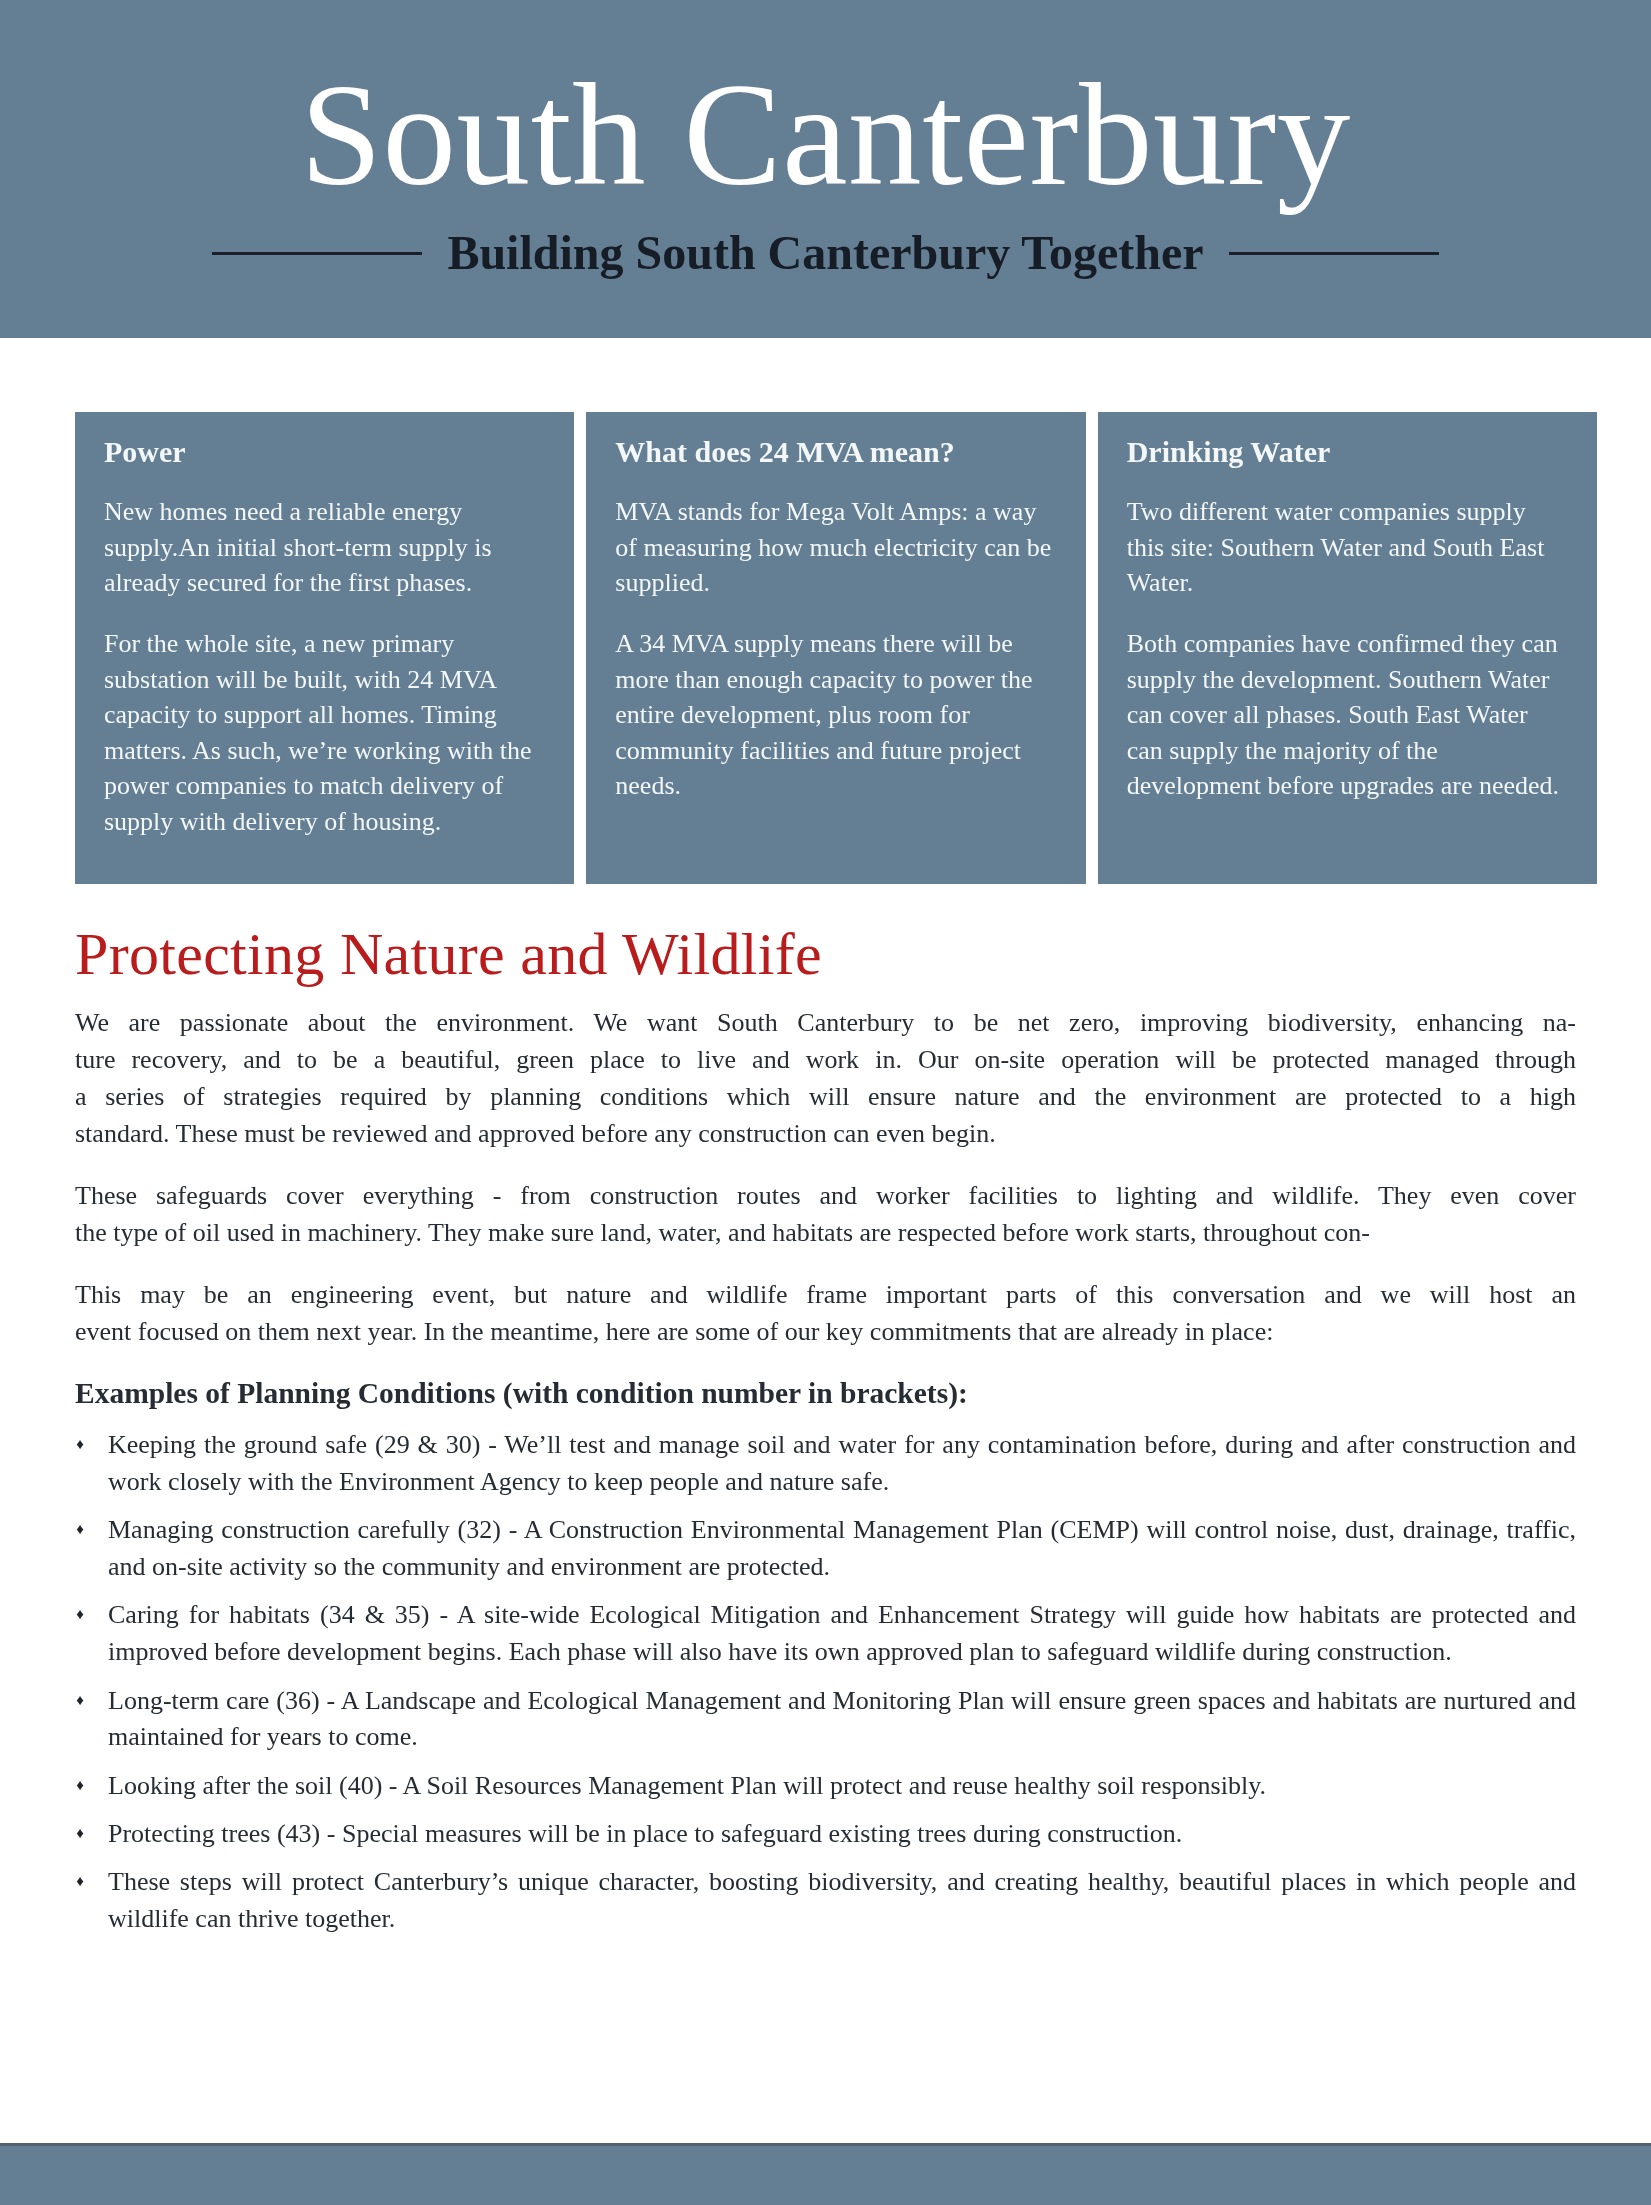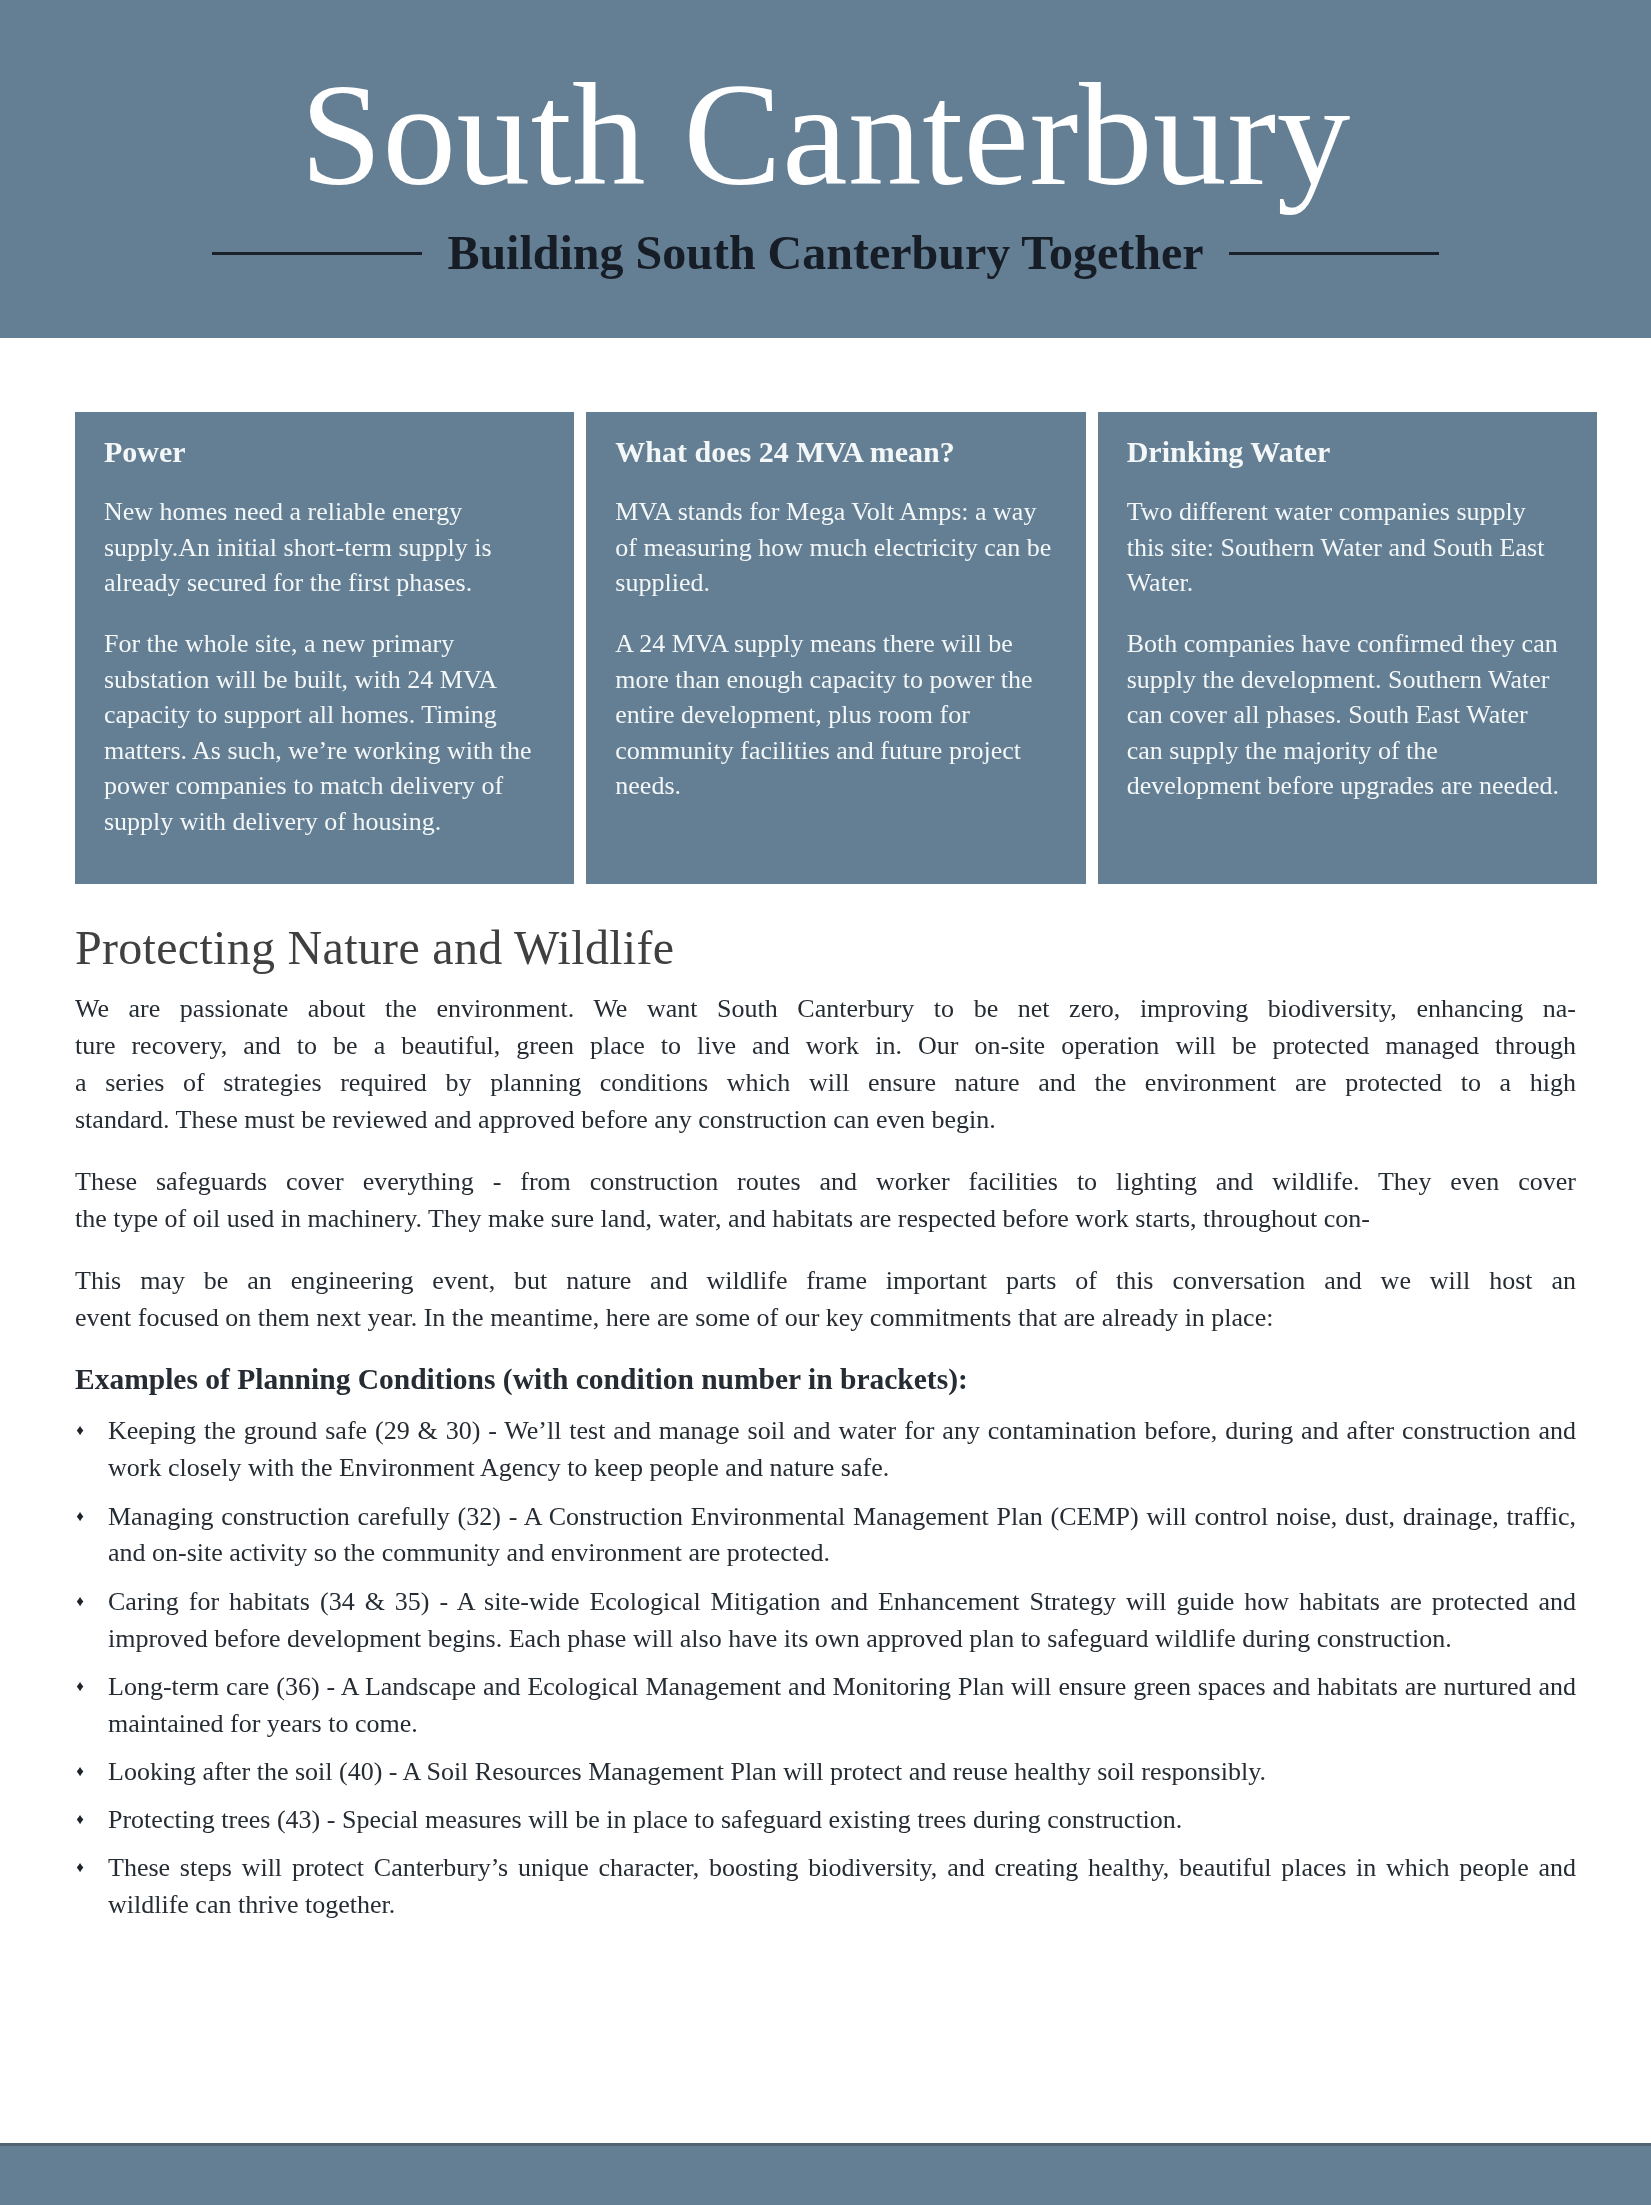--- a/index.html
+++ b/index.html
@@ -39,22 +39,22 @@
     padding:22.6px 29px 0 29px; overflow:hidden;
   }
   .info-box h3 { margin:0 0 25px 0; font-size:30px; font-weight:700; line-height:1.15; }
   .info-box p  { margin:0 0 25px 0; font-size:26px; font-weight:400; line-height:1.37; }
 
   
   .nature {
     position:absolute; top:920px; left:75px; width:1501px;
   }
   .nature h2 {
-    margin:0 0 16.3px 0; font-size:48px; font-weight:400; line-height:1.15;
-    color:#404040; letter-spacing:0.3px;
+    margin:0 0 16.3px 0; font-size:60px; font-weight:400; line-height:1.15;
+    color:#b91c1c; letter-spacing:0.3px;
   }
   .jpara { margin:0 0 25px 0; font-size:26px; line-height:1.42; }
   .jpara > div { text-align:justify; text-align-last:justify; }
   .jpara > div:last-child { text-align-last:left; }
   .nature h4 {
     margin:20px 0 16.3px 0; font-size:29.5px; font-weight:700; line-height:1.2;
   }
   .nature ul { list-style:none; margin:0; padding:0; }
   .nature li {
     position:relative; padding-left:33px; margin:0 0 11.3px 0;
@@ -89,21 +89,21 @@
 
     <article class="info-box">
       <h3>Power</h3>
       <p>New homes need a reliable energy supply.An initial short-term supply is already secured for the first phases.</p>
       <p>For the whole site, a new primary substation will be built, with 24 MVA capacity to support all homes. Timing matters. As such, we’re working with the power companies to match delivery of supply with delivery of housing.</p>
     </article>
 
     <article class="info-box">
       <h3>What does 24 MVA mean?</h3>
       <p>MVA stands for Mega Volt Amps: a way of measuring how much electricity can be supplied.</p>
-      <p>A 24 MVA supply means there will be more than enough capacity to power the entire development, plus room for community facilities and future project needs.</p>
+      <p>A 34 MVA supply means there will be more than enough capacity to power the entire development, plus room for community facilities and future project needs.</p>
     </article>
 
     <article class="info-box">
       <h3>Drinking Water</h3>
       <p>Two different water companies supply this site: Southern Water and South East Water.</p>
       <p>Both companies have confirmed they can supply the development. Southern Water can cover all phases. South East Water can supply the majority of the development before upgrades are needed.</p>
     </article>
 
   </section>
 

